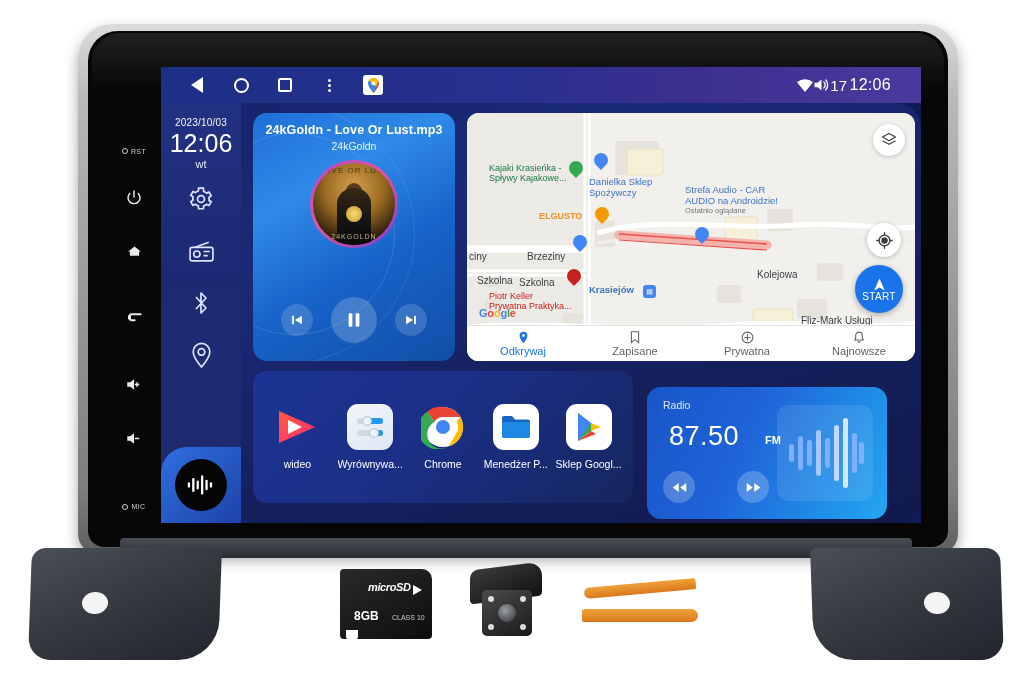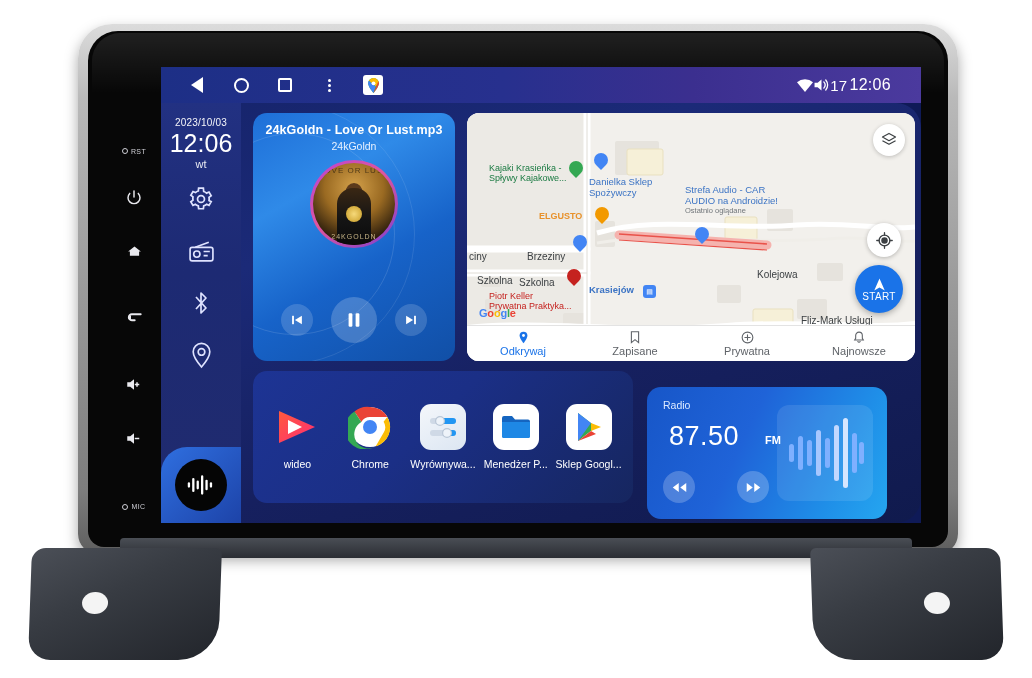--- a/index.html
+++ b/index.html
@@ -786,45 +786,45 @@
               </linearGradient>
                 </defs>
               <path d="M4 4 L40 20 L4 36 Z" fill="url(#gv)"></path>
               <path d="M13 13 L27 20 L13 27 Z" fill="#fff"></path>
             </svg>
           </div>
           <div class="app-lbl">wideo</div>
         </div>
 
         <div class="app-item">
+          <div class="app-ic" style="background:linear-gradient(150deg,#f4f7fb,#dce6f2)">
+            <svg width="30" height="26" viewBox="0 0 30 26">
+              <rect x="2" y="4" width="26" height="6" rx="3" fill="#cfd9e6"></rect>
+              <rect x="12" y="4" width="16" height="6" rx="3" fill="#2196f3"></rect>
+              <circle cx="12" cy="7" r="4.4" fill="#eef3f9" stroke="#b9c6d6" stroke-width="1.2"></circle>
+              <rect x="2" y="16" width="26" height="6" rx="3" fill="#cfd9e6"></rect>
+              <rect x="19" y="16" width="9" height="6" rx="3" fill="#2196f3"></rect>
+              <circle cx="19" cy="19" r="4.4" fill="#eef3f9" stroke="#b9c6d6" stroke-width="1.2"></circle>
+            </svg>
+          </div>
+          <div class="app-lbl">Wyrównywa...</div>
+        </div>
+
+        <div class="app-item">
           <div class="app-ic bare">
             <svg width="44" height="44" viewBox="0 0 44 44">
               <circle cx="22" cy="22" r="20" fill="#fff"></circle>
               <path d="M22 2a20 20 0 0 1 17.3 10H22a10 10 0 0 0-8.7 5L6.4 6.6A20 20 0 0 1 22 2z" fill="#ea4335"></path>
               <path d="M39.3 12a20 20 0 0 1-11.7 29.5L36 27a10 10 0 0 0-.4-10.2z" fill="#fbbc05"></path>
               <path d="M6.4 6.6 13.3 17A10 10 0 0 0 27.6 41.5 20 20 0 0 1 6.4 6.6z" fill="#34a853"></path>
               <circle cx="22" cy="22" r="9.2" fill="#fff"></circle>
               <circle cx="22" cy="22" r="7" fill="#4285f4"></circle>
             </svg>
           </div>
           <div class="app-lbl">Chrome</div>
-        </div>
-
-        <div class="app-item">
-          <div class="app-ic" style="background:linear-gradient(150deg,#f4f7fb,#dce6f2)">
-            <svg width="30" height="26" viewBox="0 0 30 26">
-              <rect x="2" y="4" width="26" height="6" rx="3" fill="#cfd9e6"></rect>
-              <rect x="12" y="4" width="16" height="6" rx="3" fill="#2196f3"></rect>
-              <circle cx="12" cy="7" r="4.4" fill="#eef3f9" stroke="#b9c6d6" stroke-width="1.2"></circle>
-              <rect x="2" y="16" width="26" height="6" rx="3" fill="#cfd9e6"></rect>
-              <rect x="19" y="16" width="9" height="6" rx="3" fill="#2196f3"></rect>
-              <circle cx="19" cy="19" r="4.4" fill="#eef3f9" stroke="#b9c6d6" stroke-width="1.2"></circle>
-            </svg>
-          </div>
-          <div class="app-lbl">Wyrównywa...</div>
         </div>
 
         <div class="app-item">
           <div class="app-ic">
             <svg width="32" height="28" viewBox="0 0 32 28">
               <path d="M2 5a2 2 0 0 1 2-2h8l3 3.4h13a2 2 0 0 1 2 2V23a2 2 0 0 1-2 2H4a2 2 0 0 1-2-2z" fill="#1565c0"></path>
               <path d="M2 9h28v14a2 2 0 0 1-2 2H4a2 2 0 0 1-2-2z" fill="#1e88e5"></path>
             </svg>
           </div>
           <div class="app-lbl">Menedżer P...</div>
@@ -875,14 +875,38 @@
               <rect x="67" y="17" width="5" height="40" rx="2.5"></rect>
               <rect x="74" y="26" width="5" height="22" rx="2.5"></rect>
             </g>
           </svg>
         </div>
       </div>
 
     </div>
   </div>
 
+  <div class="accessories">
+    <div class="sdcard">
+      <div class="sd-logo">microSD</div>
+      <div class="sd-arrow"></div>
+      <div class="sd-cap">8GB</div>
+      <div class="sd-sub">CLASS 10</div>
+    </div>
+
+    <div class="camera">
+      <div class="cam-bracket"></div>
+      <div class="cam-body">
+        <div class="cam-lens"></div>
+        <div class="cam-led" style="left:6px;top:6px"></div>
+        <div class="cam-led" style="right:6px;top:6px"></div>
+        <div class="cam-led" style="left:6px;bottom:6px"></div>
+        <div class="cam-led" style="right:6px;bottom:6px"></div>
+      </div>
+    </div>
+
+    <div class="prytools">
+      <div class="pry pry1"></div>
+      <div class="pry pry2"></div>
+    </div>
+  </div>
 
 </div>
 
 </body></html>

